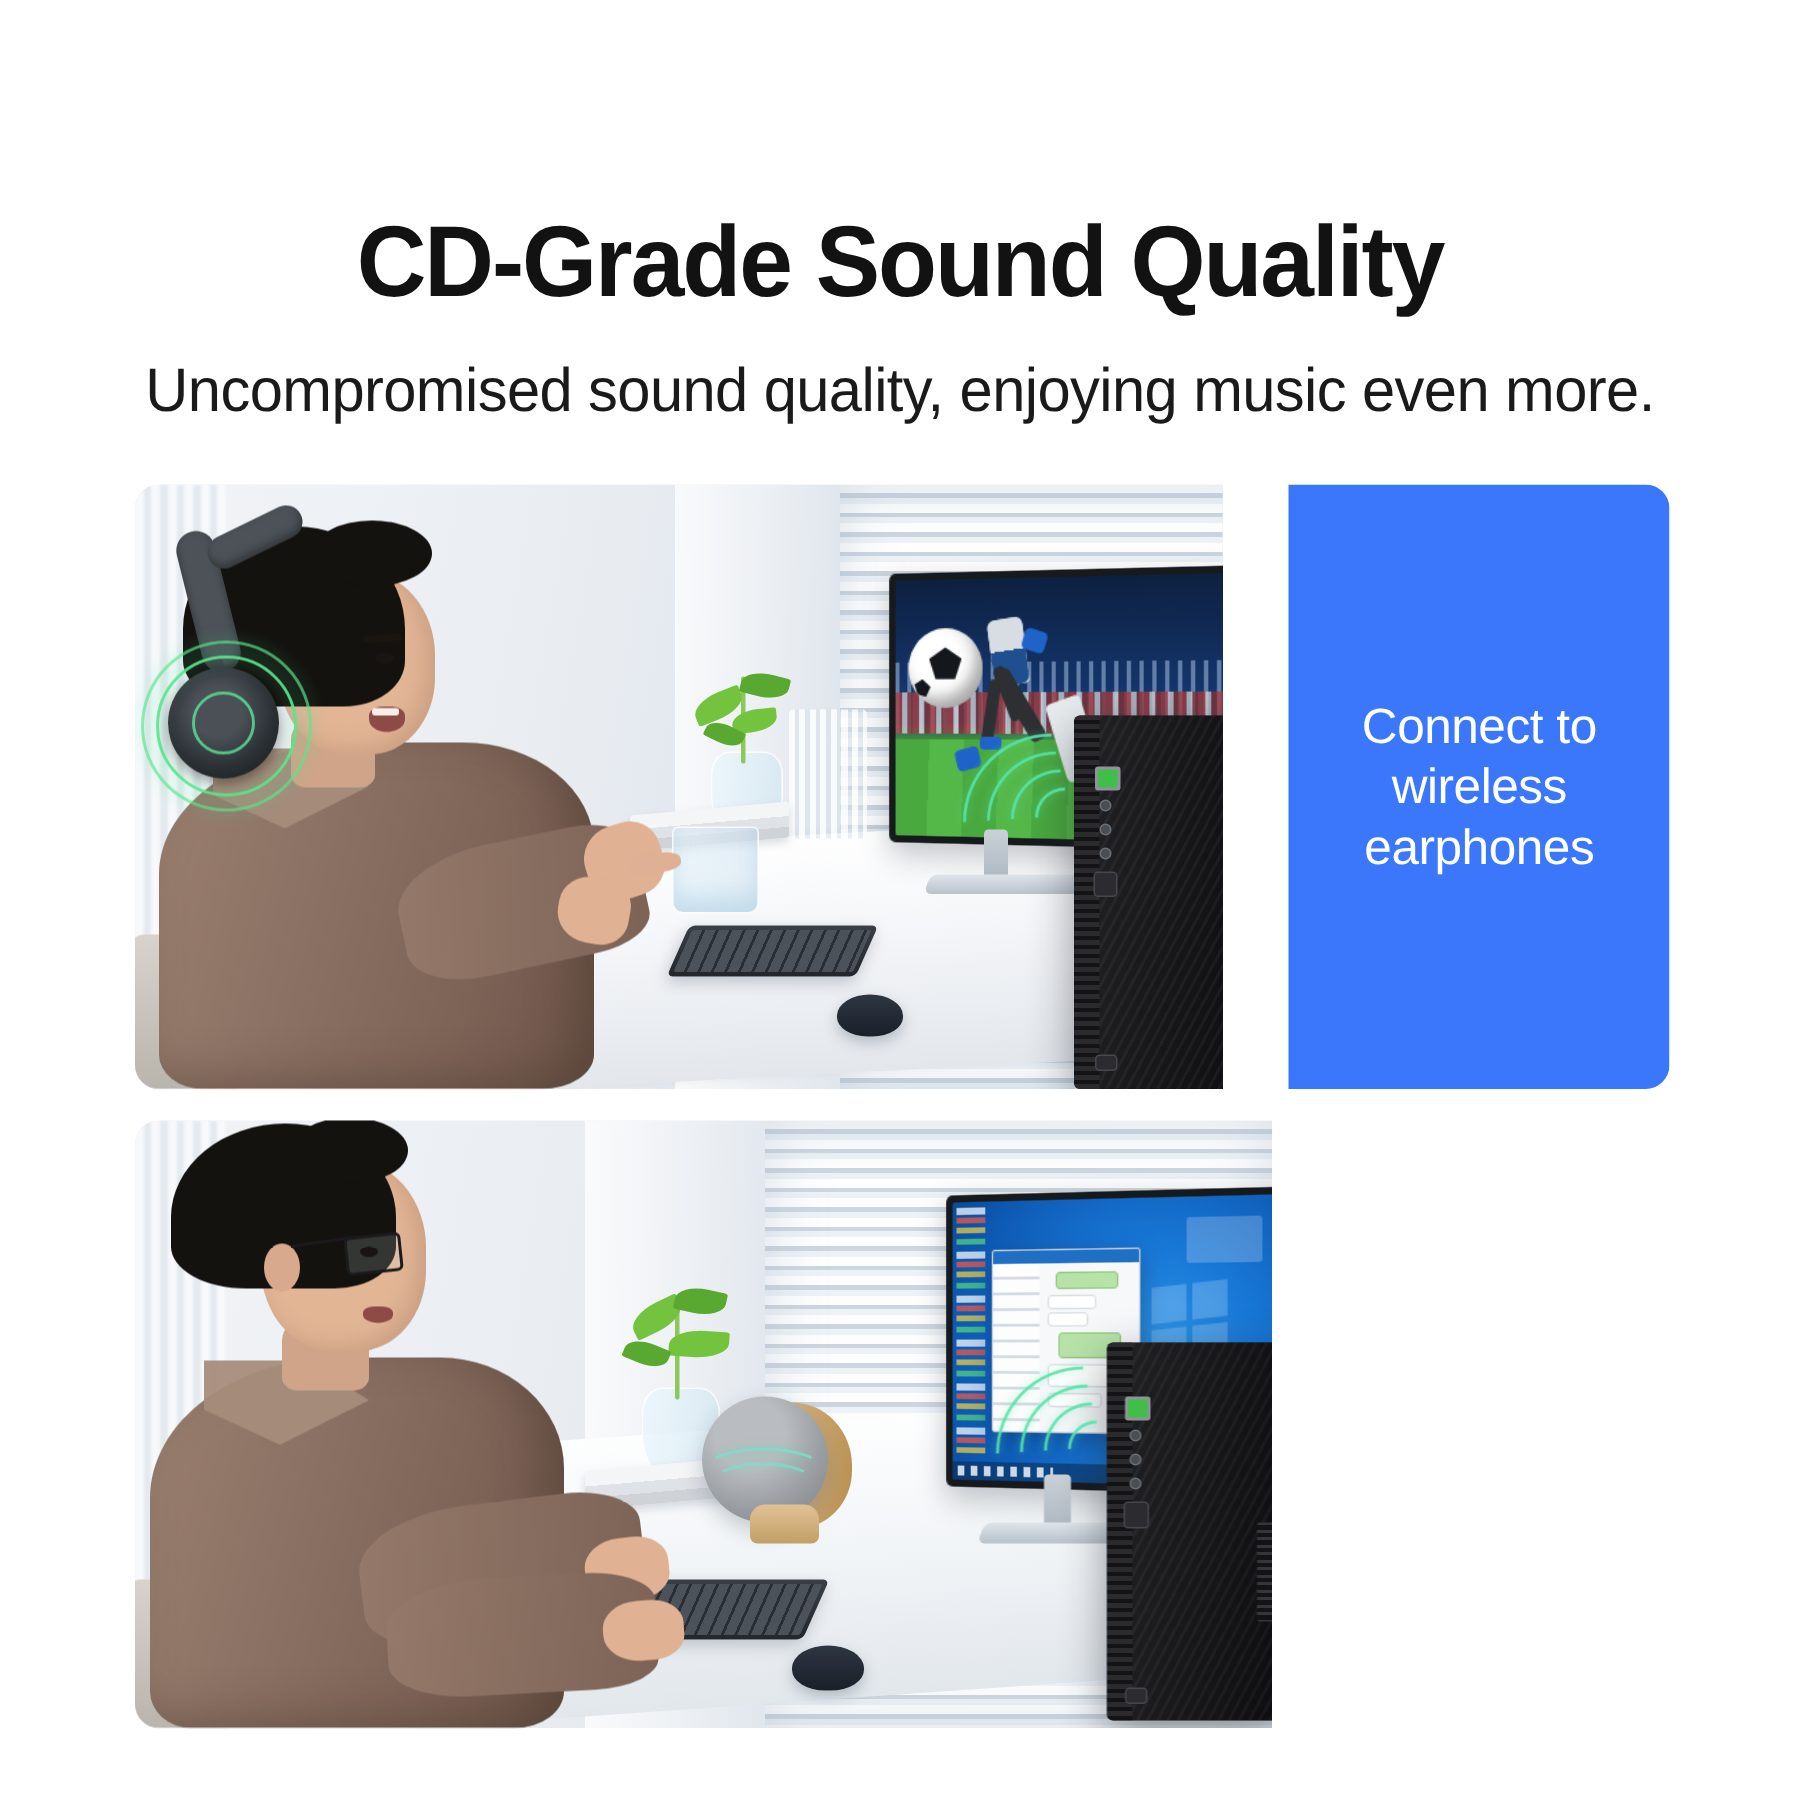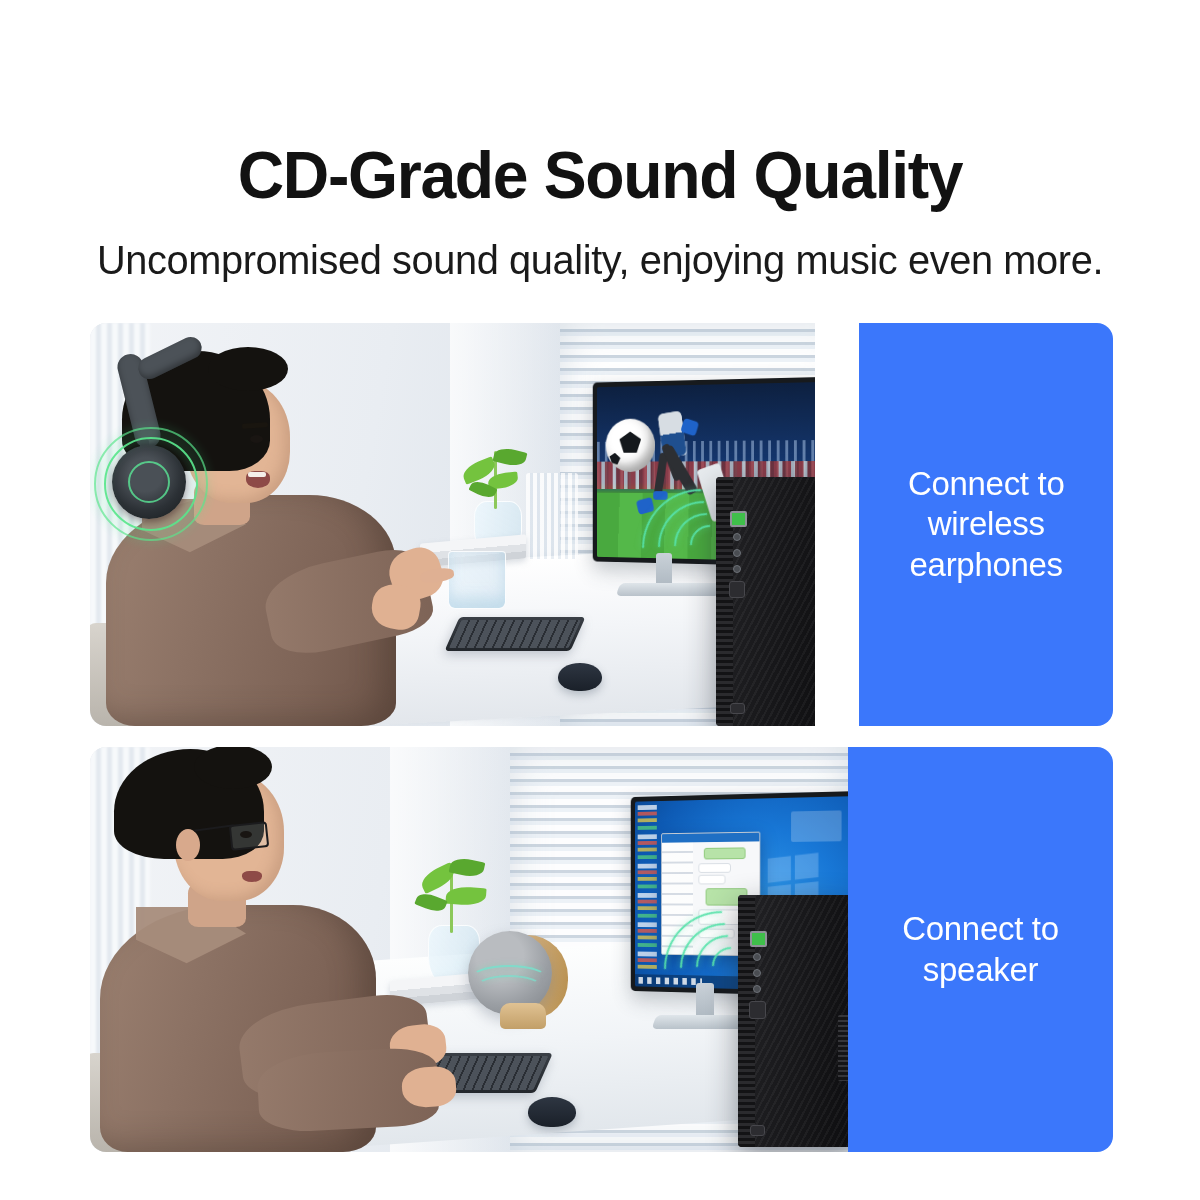--- a/index.html
+++ b/index.html
@@ -533,18 +533,15 @@
         <div class="eye" style="left:150px;top:84px;width:12px;height:7px;"></div>
         <div class="mouth" style="left:152px;top:124px;width:20px;height:11px;"></div>
 
         <div class="arm" style="left:150px;top:254px;width:190px;height:92px;transform:rotate(-7deg);"></div>
         <div class="hand" style="left:300px;top:278px;width:56px;height:42px;transform:rotate(-6deg);"></div>
         <div class="arm" style="left:168px;top:304px;width:180px;height:78px;transform:rotate(-3deg);"></div>
         <div class="hand" style="left:312px;top:320px;width:54px;height:40px;transform:rotate(-4deg);"></div>
       </div>
     </div>
 
-    <div class="bluepanel">
-      <div class="blue-label">Connect to speaker</div>
-    </div>
   </div>
 
 </div>
 
 </body></html>

